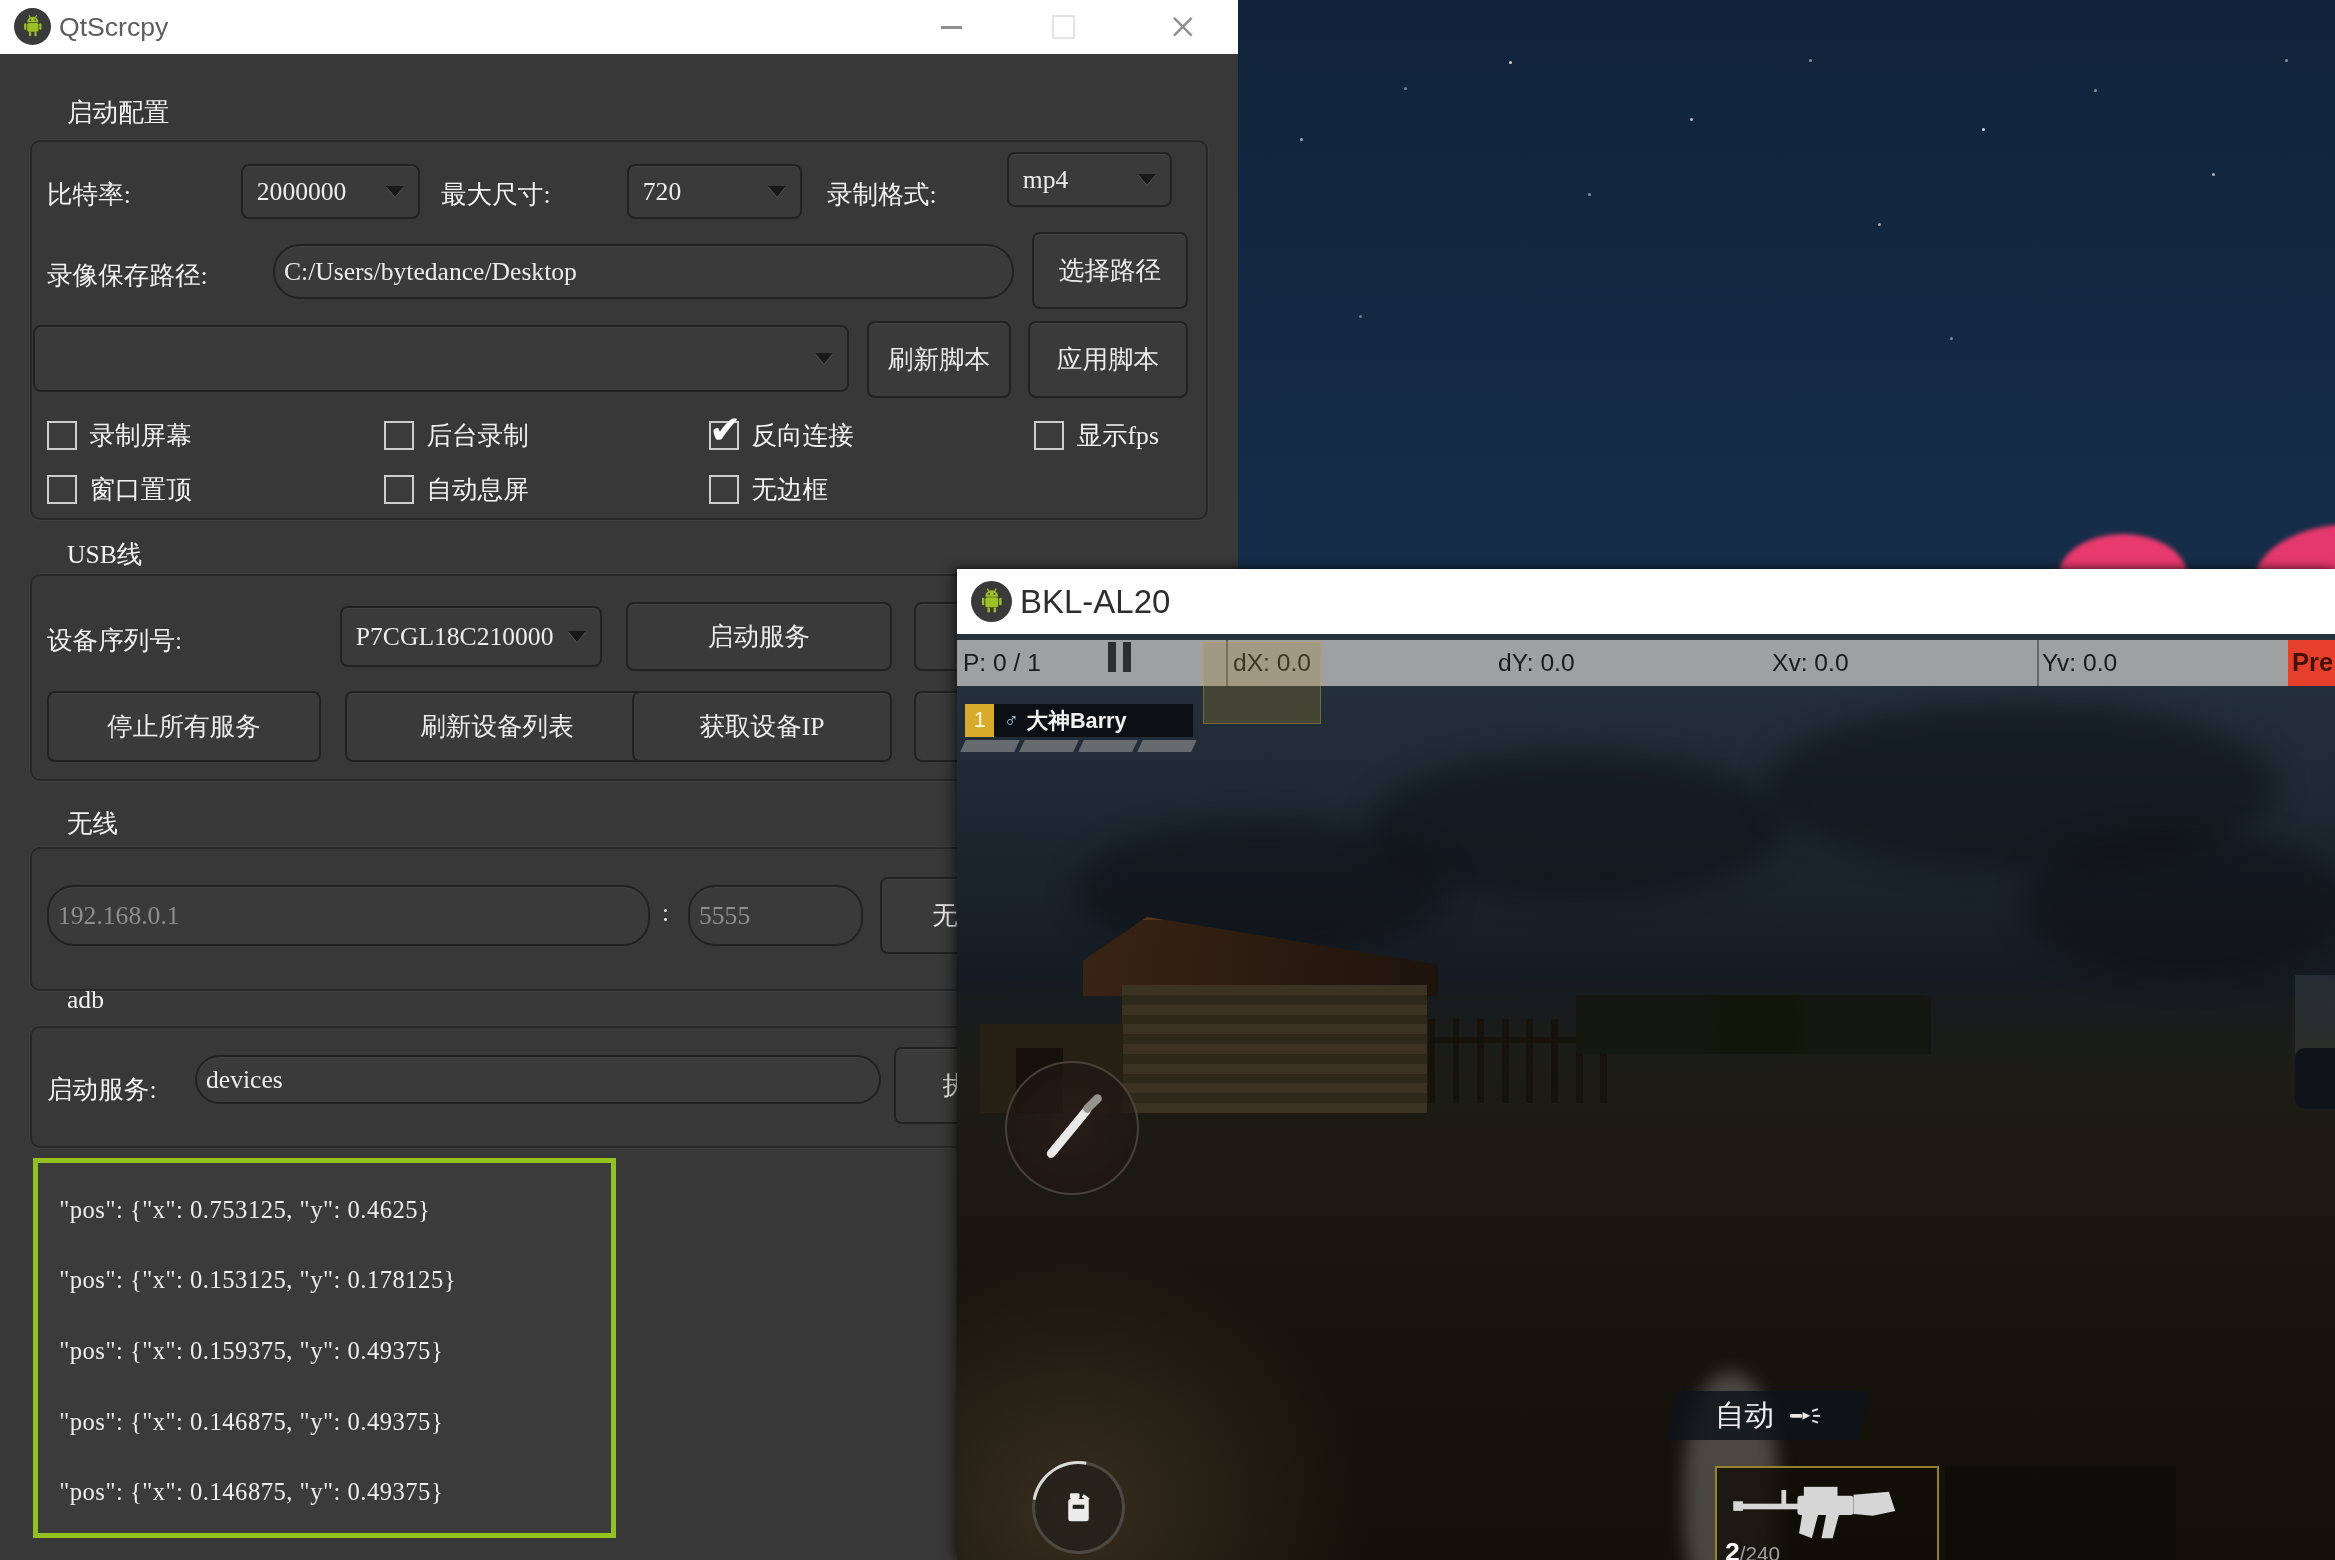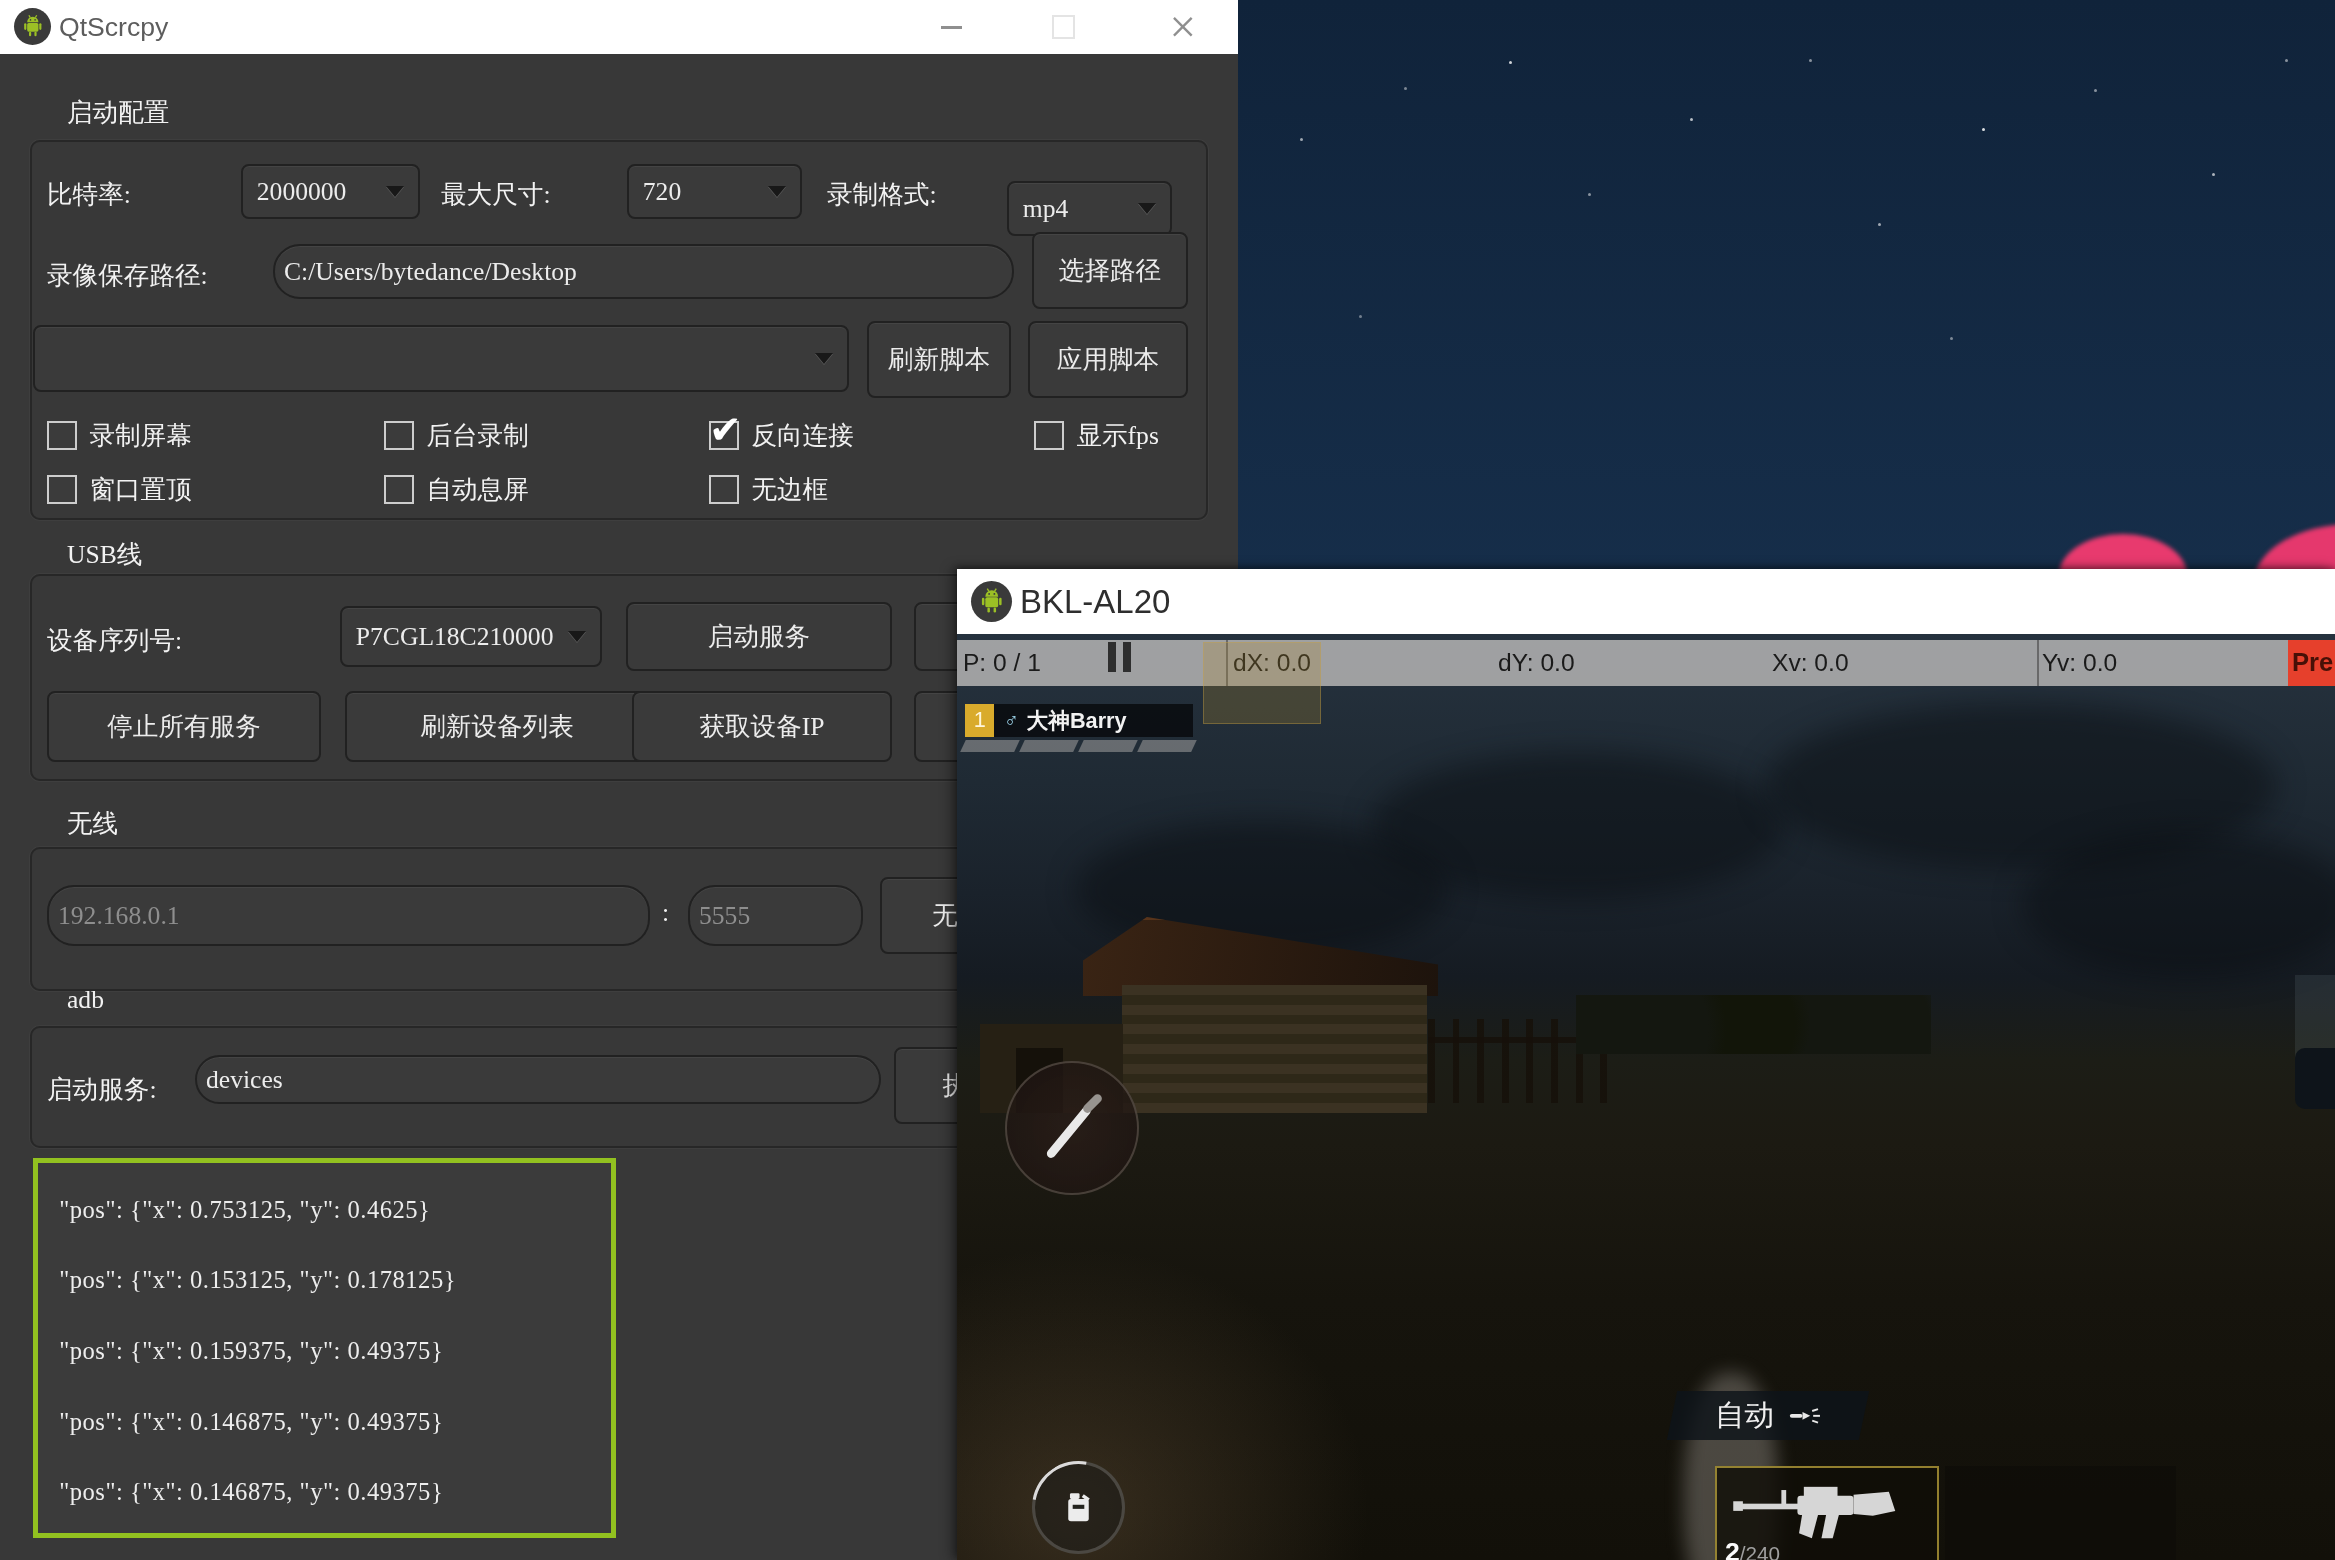--- a/index.html
+++ b/index.html
@@ -176,21 +176,21 @@
     <div class="combo" style="left:241px;top:164px;width:179px;height:55px">
       <span>2000000</span>
       <span class="arrow"></span>
     </div>
     <div class="lbl" style="left:441px;top:177px">最大尺寸:</div>
     <div class="combo" style="left:627px;top:164px;width:175px;height:55px">
       <span>720</span>
       <span class="arrow"></span>
     </div>
     <div class="lbl" style="left:827px;top:177px">录制格式:</div>
-    <div class="combo" style="left:1007px;top:181px;width:165px;height:55px">
+    <div class="combo" style="left:1007px;top:152px;width:165px;height:55px">
       <span>mp4</span>
       <span class="arrow"></span>
     </div>
 
     <div class="lbl" style="left:47px;top:258px">录像保存路径:</div>
     <div class="field" style="left:273px;top:244px;width:741px;height:55px">
       <span>C:/Users/bytedance/Desktop</span>
     </div>
     <div class="btn" style="left:1032px;top:232px;width:156px;height:77px">选择路径</div>
 

